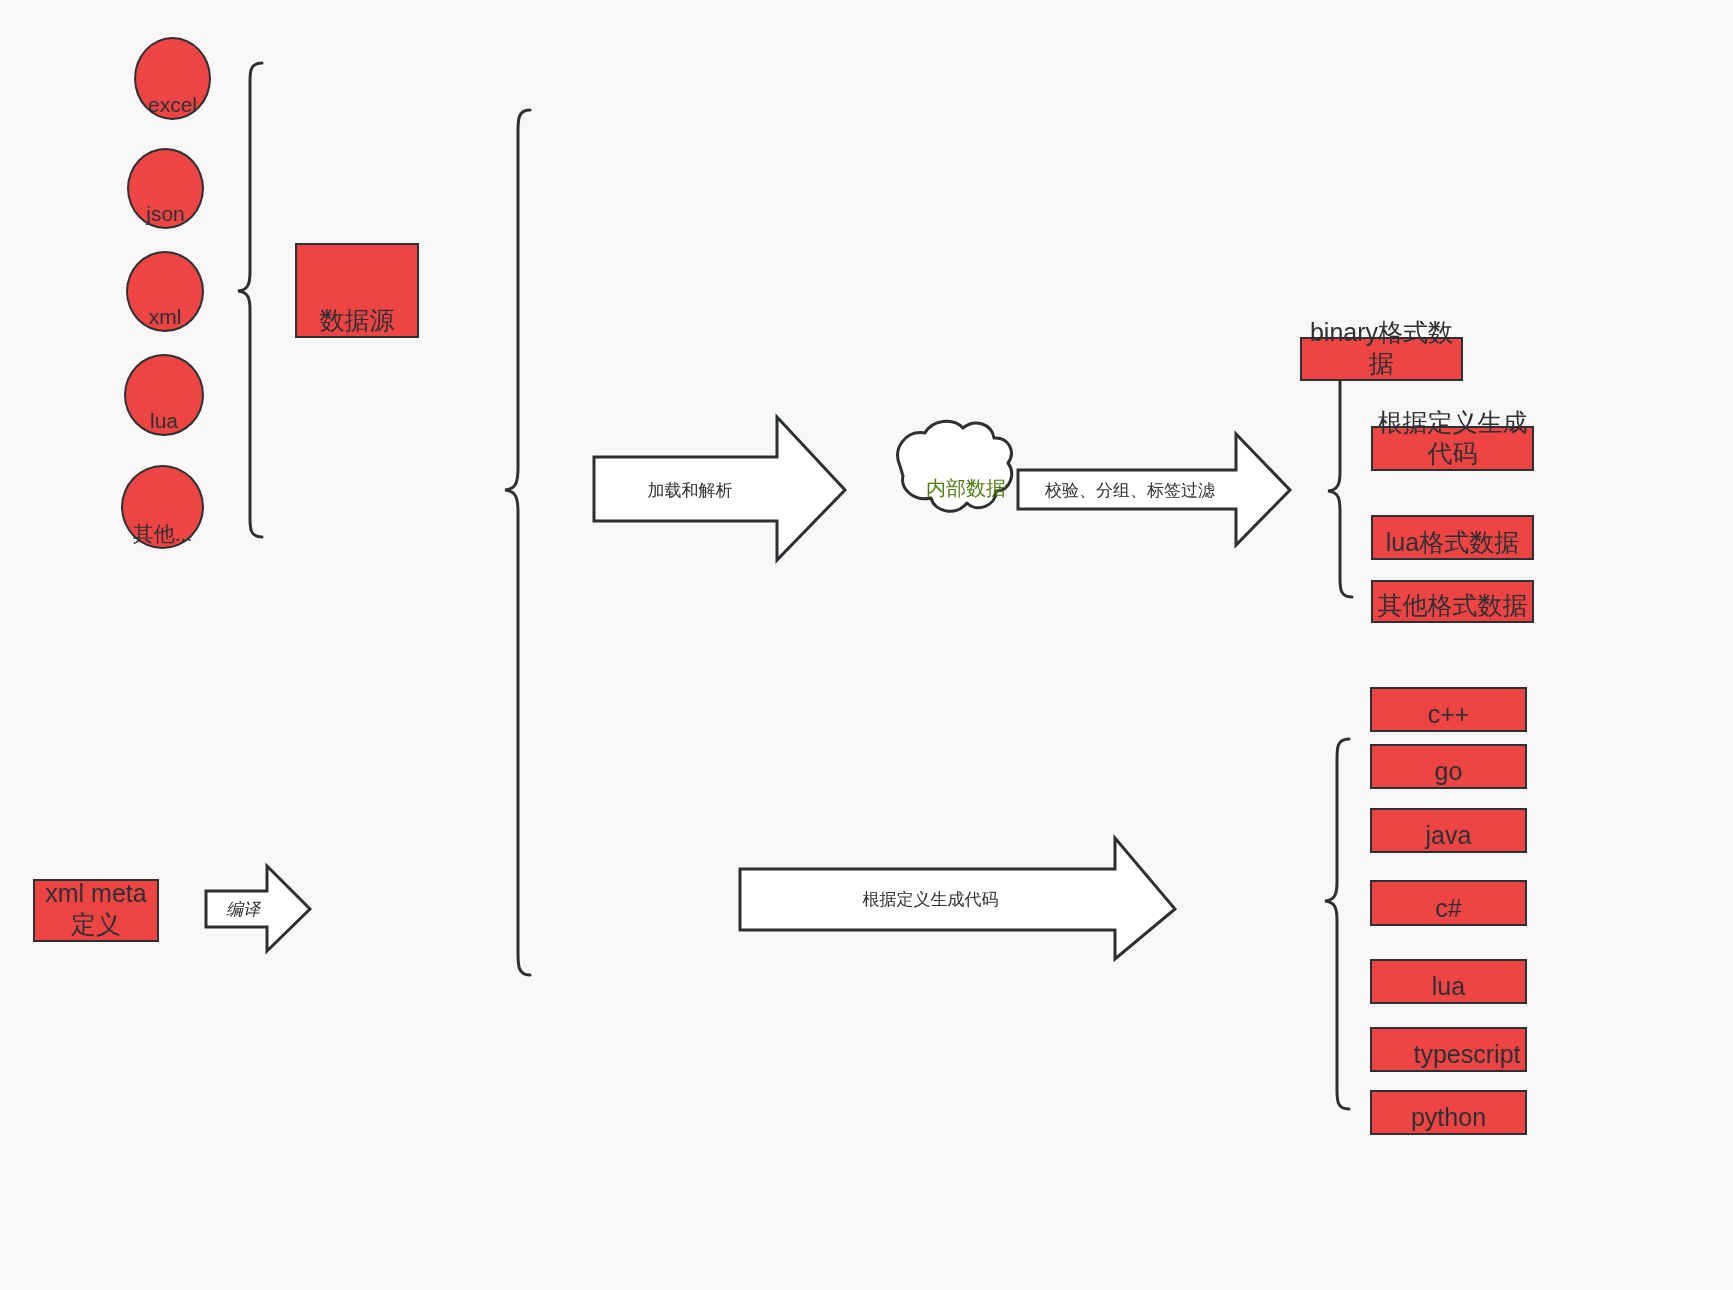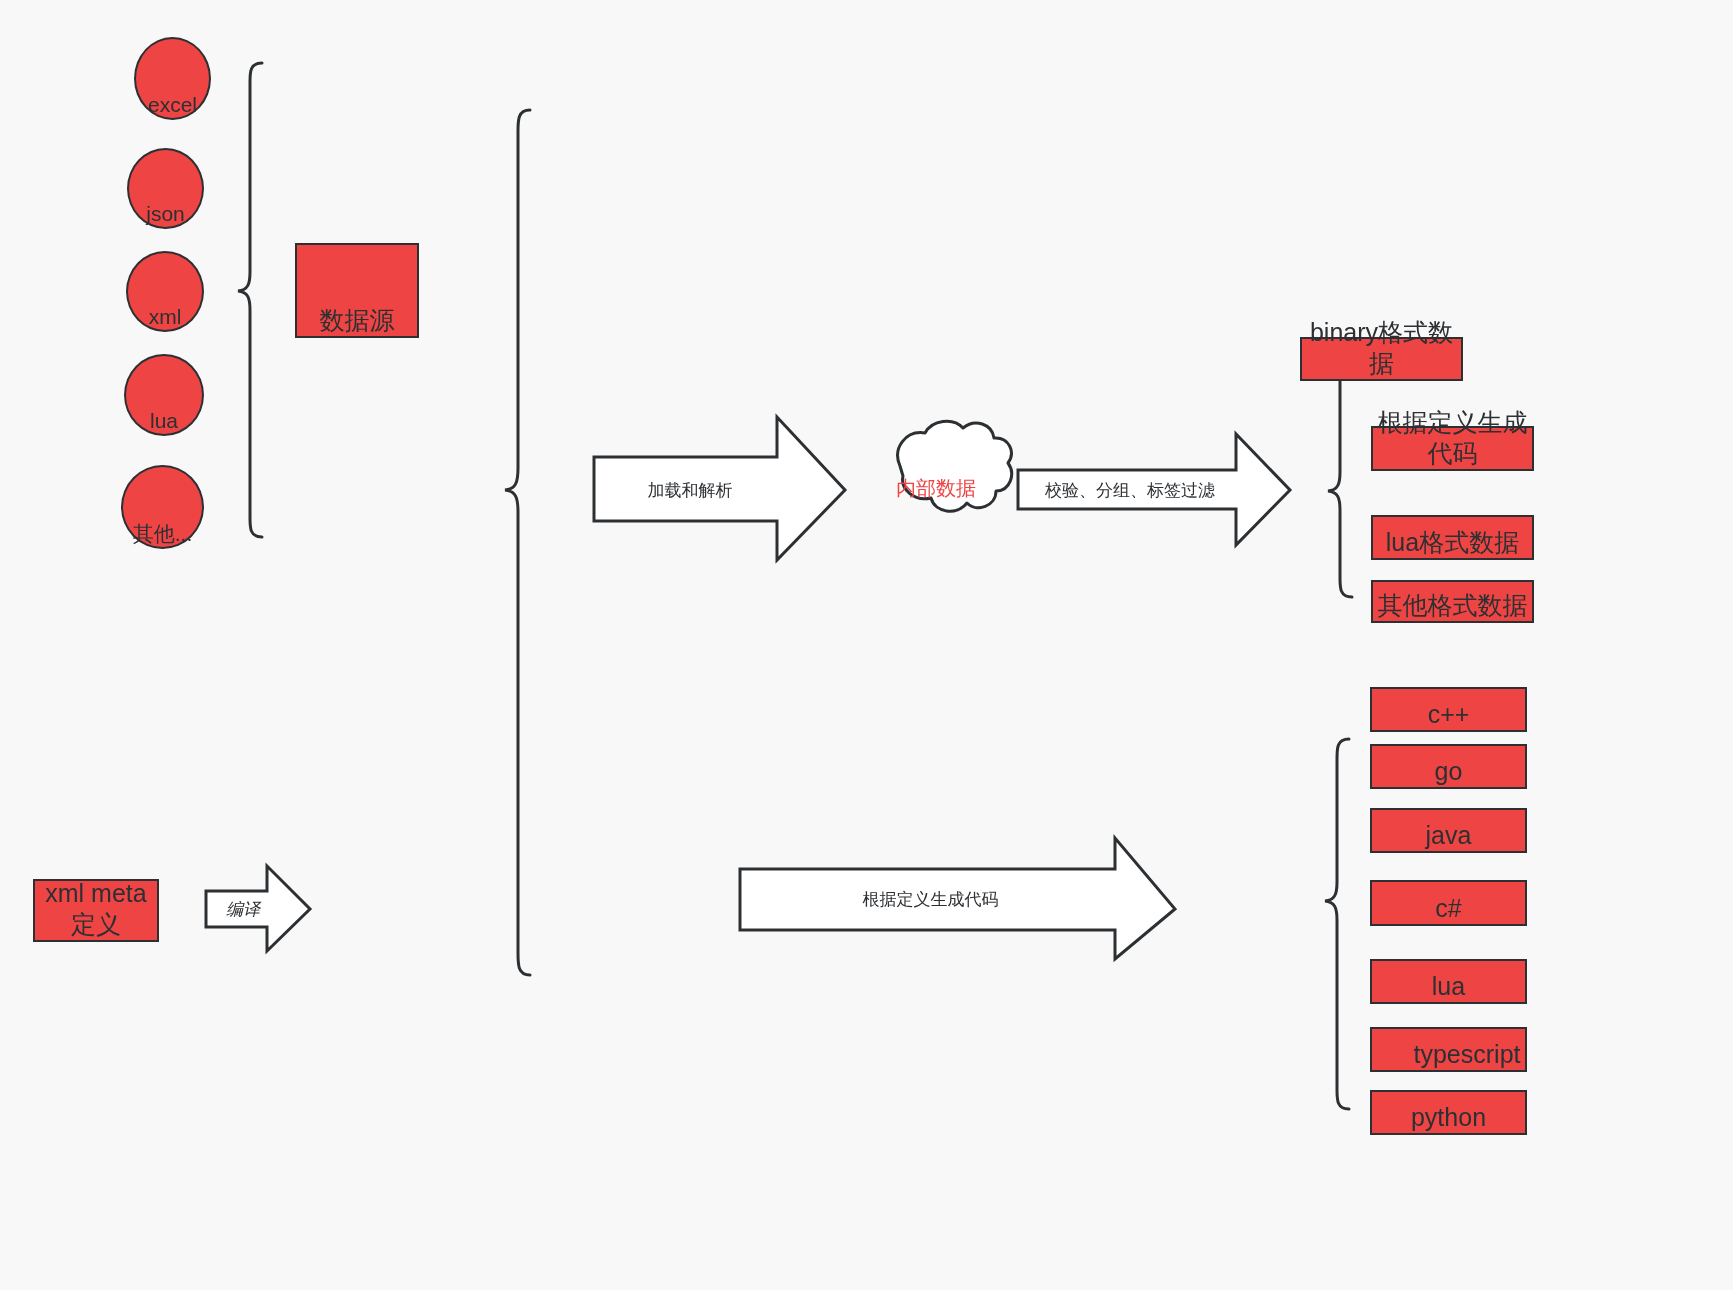--- a/index.html
+++ b/index.html
@@ -55,23 +55,23 @@
     justify-content: center;
     font-size: 17px;
     color: #2d3033;
     text-align: center;
     pointer-events: none;
   }
   .cloud-label {
     position: absolute;
     display: flex;
     align-items: center;
-    justify-content: flex-start;
+    justify-content: flex-end;
     font-size: 20px;
-    color: #ef4444;
+    color: #4d7c0f;
     pointer-events: none;
   }
 </style>
 </head>
 <body>
 
 <div id="canvas">
 
   <svg class="svg-layer" viewBox="0 0 1733 1290">
 

